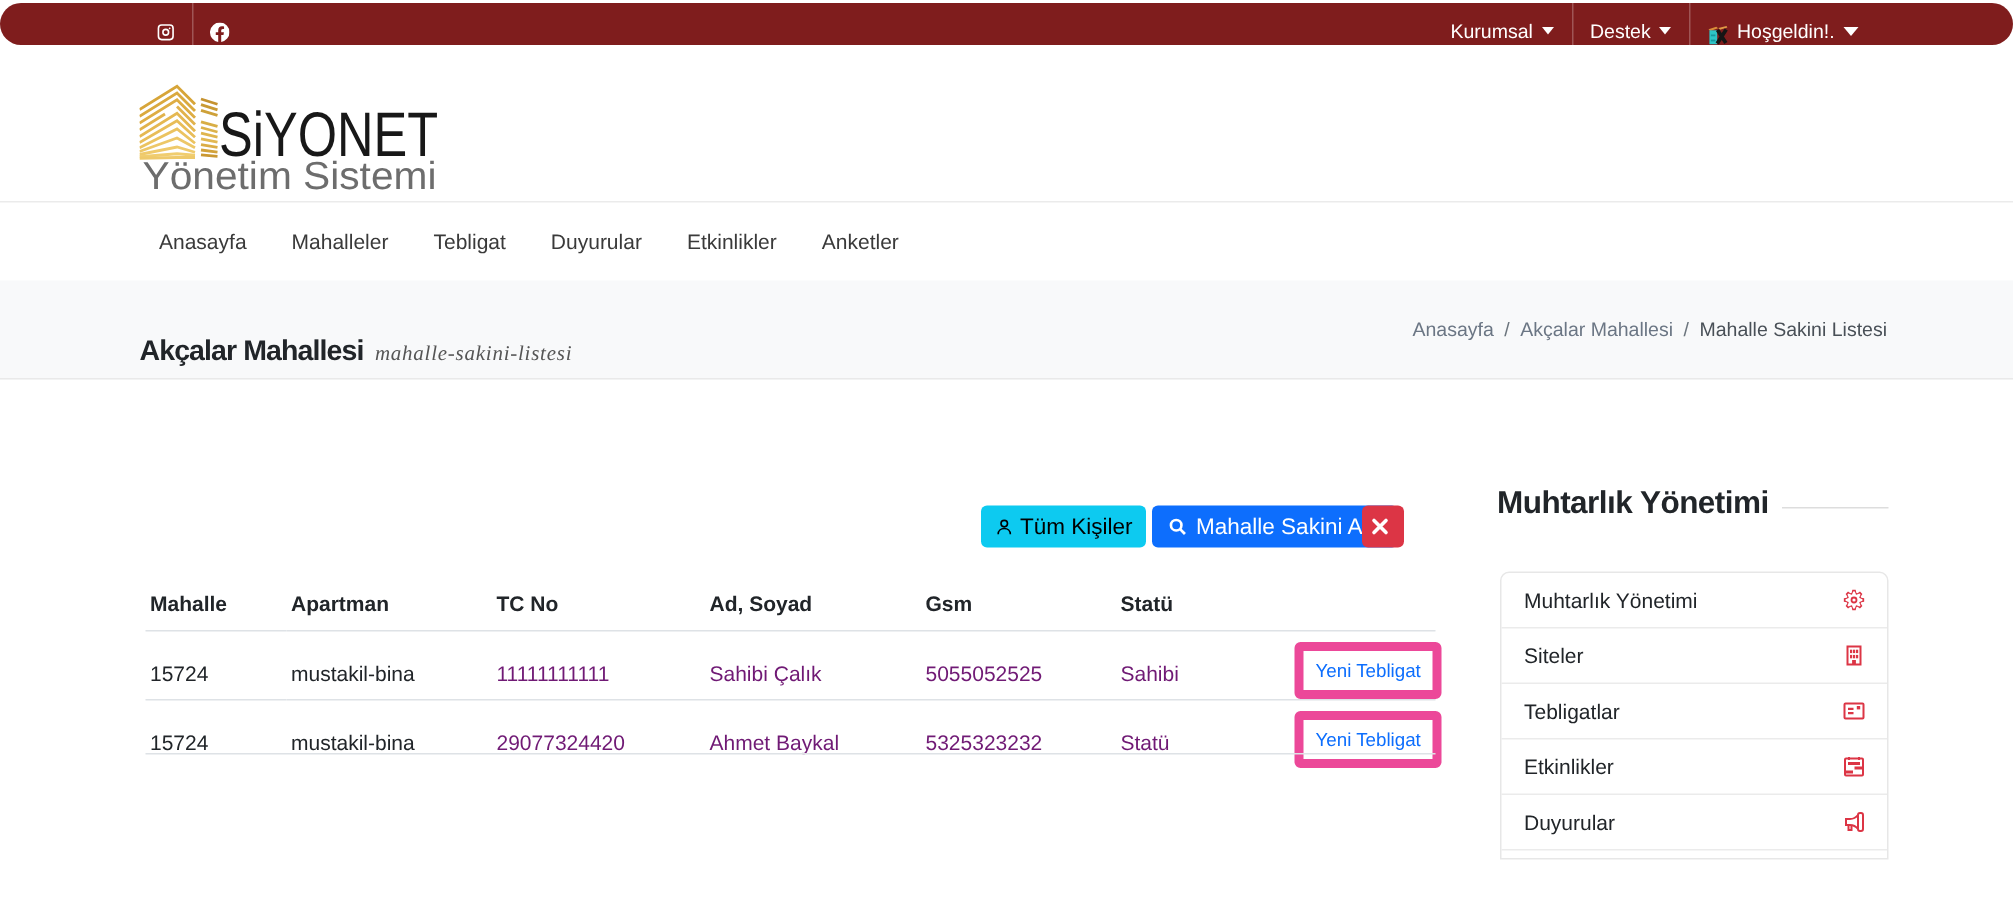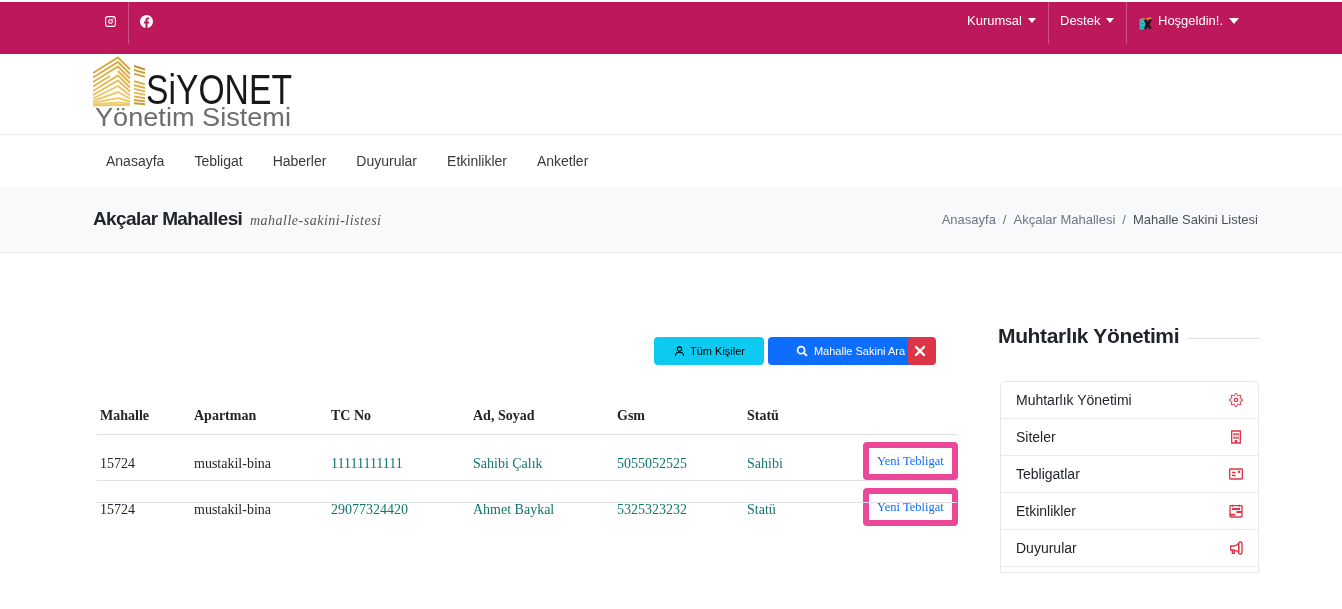--- a/index.html
+++ b/index.html
@@ -2,60 +2,60 @@
 <html lang="tr"><head>
 <meta charset="utf-8">
 <title>Akçalar Mahallesi</title>
 <style>
   * { margin:0; padding:0; box-sizing:border-box; }
   html,body { width:1342px; height:609px; overflow:hidden; background:#fff;
     font-family:"Liberation Sans", sans-serif; }
   .stage { position:relative; width:1342px; height:609px; }
 
   
-  .topbar { position:absolute; top:2px; left:0; width:1342px; height:52px; background:#be185d; }
+  .topbar { position:absolute; top:2px; left:0; width:1342px; height:28px; background:#7f1d1d;border-radius:20px; }
   .topbar .sep { position:absolute; top:0; width:1px; height:42px; background:rgba(255,255,255,.25); }
   .tb-item { position:absolute; top:0; height:42px; line-height:37px; color:#fff; font-size:13px; }
   .caret { display:inline-block; width:0; height:0; border-left:5px solid transparent;
     border-right:5px solid transparent; border-top:6px solid #fff; vertical-align:middle; margin-left:6px; margin-top:-2px;}
 
   
   .logo { position:absolute; top:44px; left:93px; }
 
   
   .navline { position:absolute; top:134px; left:0; width:1342px; height:1px; background:#ebebeb; }
   .mainnav { position:absolute; top:135px; left:91px; height:52px; display:flex; }
   .mainnav a { display:block; padding:0 15px; line-height:52px; font-size:14px; color:#3a3a3a; text-decoration:none; }
 
   
   .titlebar { position:absolute; top:187px; left:0; width:1342px; height:66px;
     background:#f8f9fa; border-bottom:1px solid #e9e9e9; }
-  .titlebar h1 { position:absolute; left:93px; top:21px; font-size:19px; font-weight:bold; color:#212529; letter-spacing:-0.6px;text-align:center; }
+  .titlebar h1 { position:absolute; left:93px; top:37px; font-size:19px; font-weight:bold; color:#212529; letter-spacing:-0.6px;text-align:center; }
   .titlebar h1 small { font-family:"Liberation Serif", serif; font-style:italic; font-weight:normal;
     font-size:14px; color:#555; margin-left:3px; letter-spacing:0.5px; }
   .breadcrumb { position:absolute; right:84px; top:0; height:66px; line-height:66px; font-size:13px; color:#6c757d; }
   .breadcrumb a { color:#6b7684; text-decoration:none; }
   .breadcrumb .div { color:#6c757d; padding:0 7px; }
   .breadcrumb .act { color:#495057; }
 
   
   .btnrow { position:absolute; top:337px; left:0; }
-  .btn { position:absolute; height:28px; border-radius:4px; font-size:11px; text-align:center;
+  .btn { position:absolute; height:28px; border-radius:4px; font-size:15px; text-align:center;
     display:flex; align-items:center; justify-content:center; white-space:nowrap; }
   .btn-info { left:654px; width:110px; background:#0dcaf0; color:#000; }
   .btn-primary { left:768px; width:164px; background:#0d6efd; color:#fff; }
   .btn-danger { left:908px; width:28px; background:#dc3545; color:#fff; font-weight:bold; }
   .btn svg { margin-right:5px; }
 
   
-  .tablewrap { position:absolute; left:97px; top:402px; width:860px;font-family:Liberation Serif, serif; }
+  .tablewrap { position:absolute; left:97px; top:388px; width:860px; }
   table.data { width:100%; border-collapse:collapse; table-layout:fixed; font-size:14px; color:#212529; }
   table.data th { text-align:left; font-weight:bold; padding:6px 3px 10px 3px; }
   table.data td { padding:20px 3px 0 3px; height:42px; border-top:1px solid #dee2e6; vertical-align:top; line-height:17px; }
-  table.data a { color:#0f766e; text-decoration:none;text-align:center; }
+  table.data a { color:#701a75; text-decoration:none;text-align:center; }
   .rowbtn { display:inline-block; border:6px solid #ec4899; color:#0d6efd; border-radius:4px;
     font-size:12.5px; line-height:26px; padding:0 8px; text-decoration:none; white-space:nowrap; }
   .btncell { text-align:right; padding:7px 7px 0 3px !important; }
   .tbot { position:absolute; left:97px; top:502px; width:860px; height:1px; background:#dee2e6; }
 
   
   .sb-head { position:absolute; left:998px; top:324px; font-size:21px; font-weight:bold; color:#212529; letter-spacing:-0.35px; }
   .sb-line { position:absolute; left:1188px; top:338px; width:71px; height:1px; background:#ddd; }
   .listgroup { position:absolute; left:1000px; top:381px; width:259px; border:1px solid #e7e7e7;
     border-radius:6px 6px 0 0; background:#fff; }
@@ -123,22 +123,22 @@
         <polyline points="41,59.3 52,60.2" stroke="#ca9832"></polyline>
       </g>
     </g>
     <text x="53" y="60" font-size="42" fill="#181818" textLength="146" lengthAdjust="spacingAndGlyphs" style="stroke:#fff;stroke-width:2;paint-order:stroke;">SiYONET</text>
     <text x="2" y="82" font-size="26" fill="#6d6d6d" textLength="196" lengthAdjust="spacingAndGlyphs">Yönetim Sistemi</text>
   </svg>
 
   <div class="navline"></div>
   <nav class="mainnav">
     <a>Anasayfa</a>
+      <a>Mahalleler</a>
       <a>Tebligat</a>
-      <a>Haberler</a>
       <a>Duyurular</a>
       <a>Etkinlikler</a>
       <a>Anketler</a>
   </nav>
 
   <div class="titlebar">
     <h1>Akçalar Mahallesi <small>mahalle-sakini-listesi</small></h1>
     <div class="breadcrumb">
       <a>Anasayfa</a><span class="div">/</span><a>Akçalar Mahallesi</a><span class="div">/</span><span class="act">Mahalle Sakini Listesi</span>
     </div>

